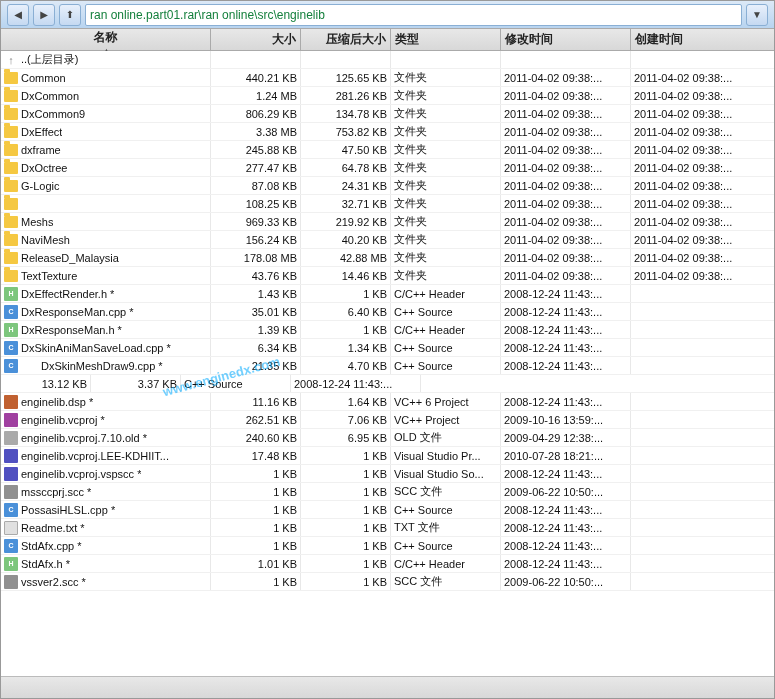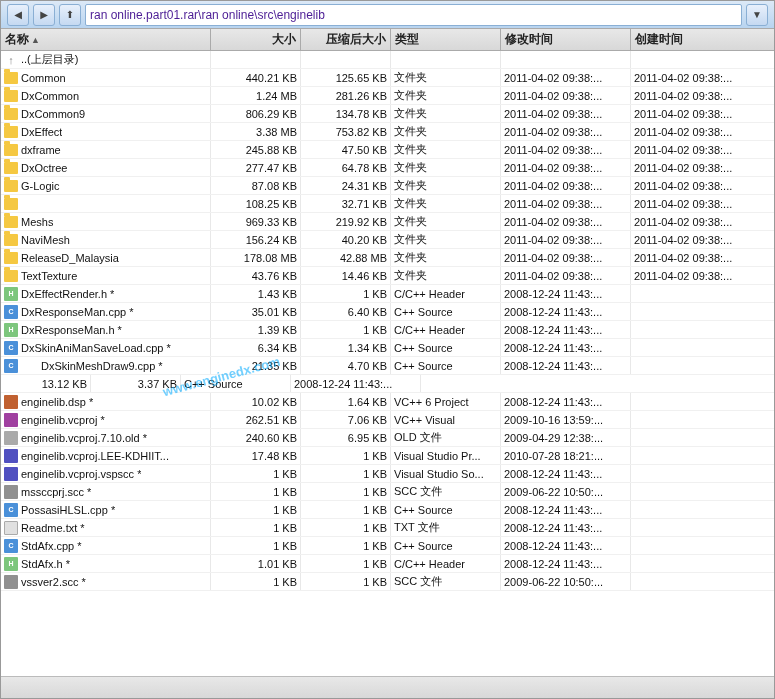--- a/index.html
+++ b/index.html
@@ -40,21 +40,21 @@
     }
     .title-bar .path-bar {
       flex: 1;
       height: 22px;
       background: #fff;
       border: 1px solid #8aafd4;
       border-radius: 2px;
       padding: 0 4px;
       display: flex;
       align-items: center;
-      color: #4c1d95;
+      color: #15803d;
       font-size: 12px;
     }
     .column-header {
       display: flex;
       background: linear-gradient(to bottom, #e8e8e8, #d8d8d8);
       border-bottom: 1px solid #aaa;
       height: 22px;
       align-items: center;
     }
     .col-h {
@@ -63,21 +63,21 @@
       height: 100%;
       border-right: 1px solid #aaa;
       padding: 0 4px;
       font-weight: bold;
       font-size: 12px;
       color: #222;
       cursor: pointer;
       white-space: nowrap;
     }
     .col-h:last-child { border-right: none; }
-    .col-name { width: 210px; min-width: 210px; }
+    .col-name { width: 210px; min-width: 210px; flex-direction: column; }
     .col-size { width: 90px; min-width: 90px; justify-content: flex-end; }
     .col-csize { width: 90px; min-width: 90px; justify-content: flex-end; }
     .col-type { width: 110px; min-width: 110px; }
     .col-mtime { width: 130px; min-width: 130px; }
     .col-ctime { width: 120px; min-width: 120px; }
     .file-list {
       flex: 1;
       overflow-y: auto;
       overflow-x: hidden;
       background: #fff;
@@ -649,21 +649,21 @@
     <div class="cell ctime">
       <span></span>
     </div>
   </div>
         <div class="file-row">
     <div class="cell name">
       <span class="icon-dsp"></span>
       <span style="overflow:hidden;text-overflow:ellipsis;">enginelib.dsp *</span>
     </div>
     <div class="cell size">
-      <span>10.02 KB</span>
+      <span>11.16 KB</span>
     </div>
     <div class="cell csize">
       <span>1.64 KB</span>
     </div>
     <div class="cell type">
       <span>VC++ 6 Project</span>
     </div>
     <div class="cell mtime">
       <span>2008-12-24 11:43:...</span>
     </div>
@@ -676,21 +676,21 @@
       <span class="icon-vcproj"></span>
       <span style="overflow:hidden;text-overflow:ellipsis;">enginelib.vcproj *</span>
     </div>
     <div class="cell size">
       <span>262.51 KB</span>
     </div>
     <div class="cell csize">
       <span>7.06 KB</span>
     </div>
     <div class="cell type">
-      <span>VC++ Visual</span>
+      <span>VC++ Project</span>
     </div>
     <div class="cell mtime">
       <span>2009-10-16 13:59:...</span>
     </div>
     <div class="cell ctime">
       <span></span>
     </div>
   </div>
         <div class="file-row">
     <div class="cell name">

